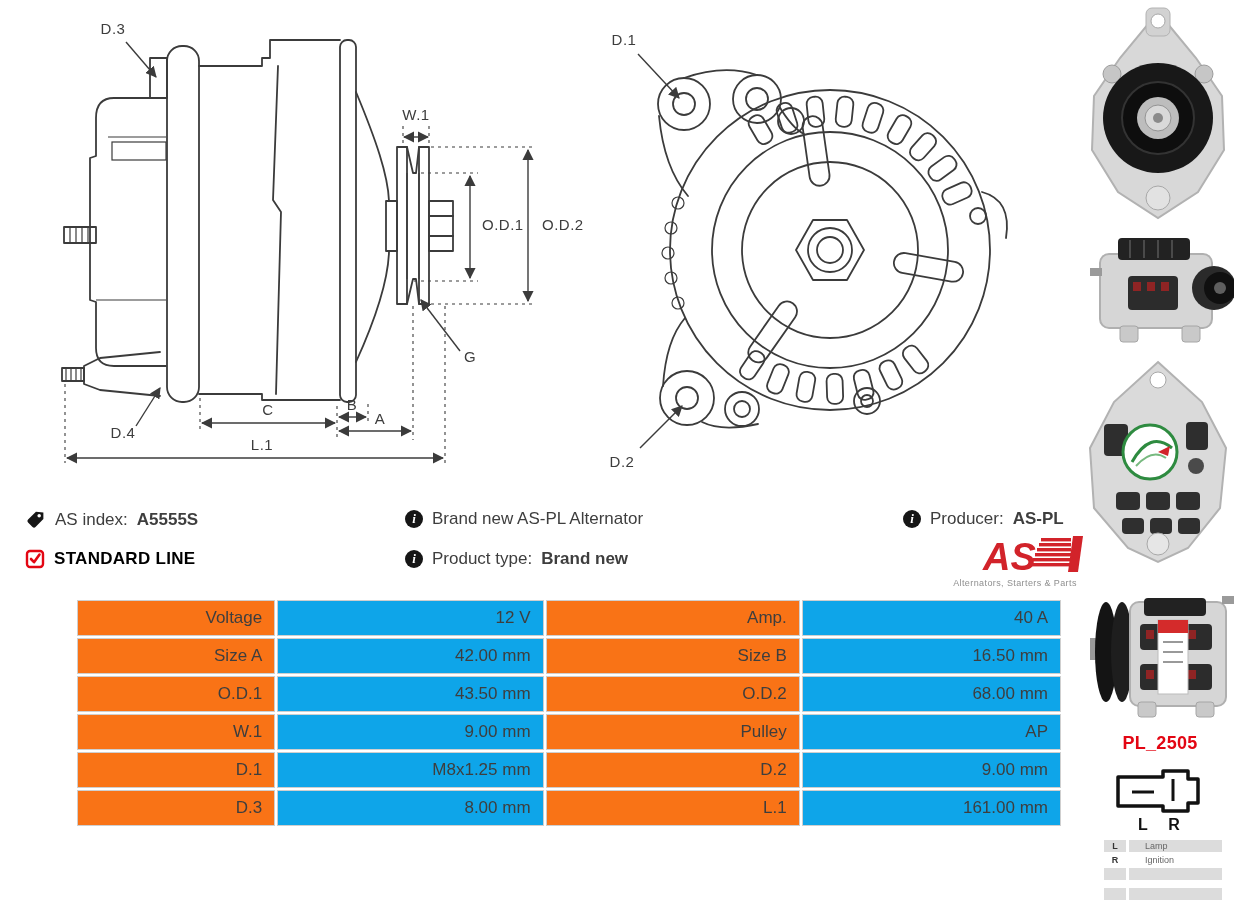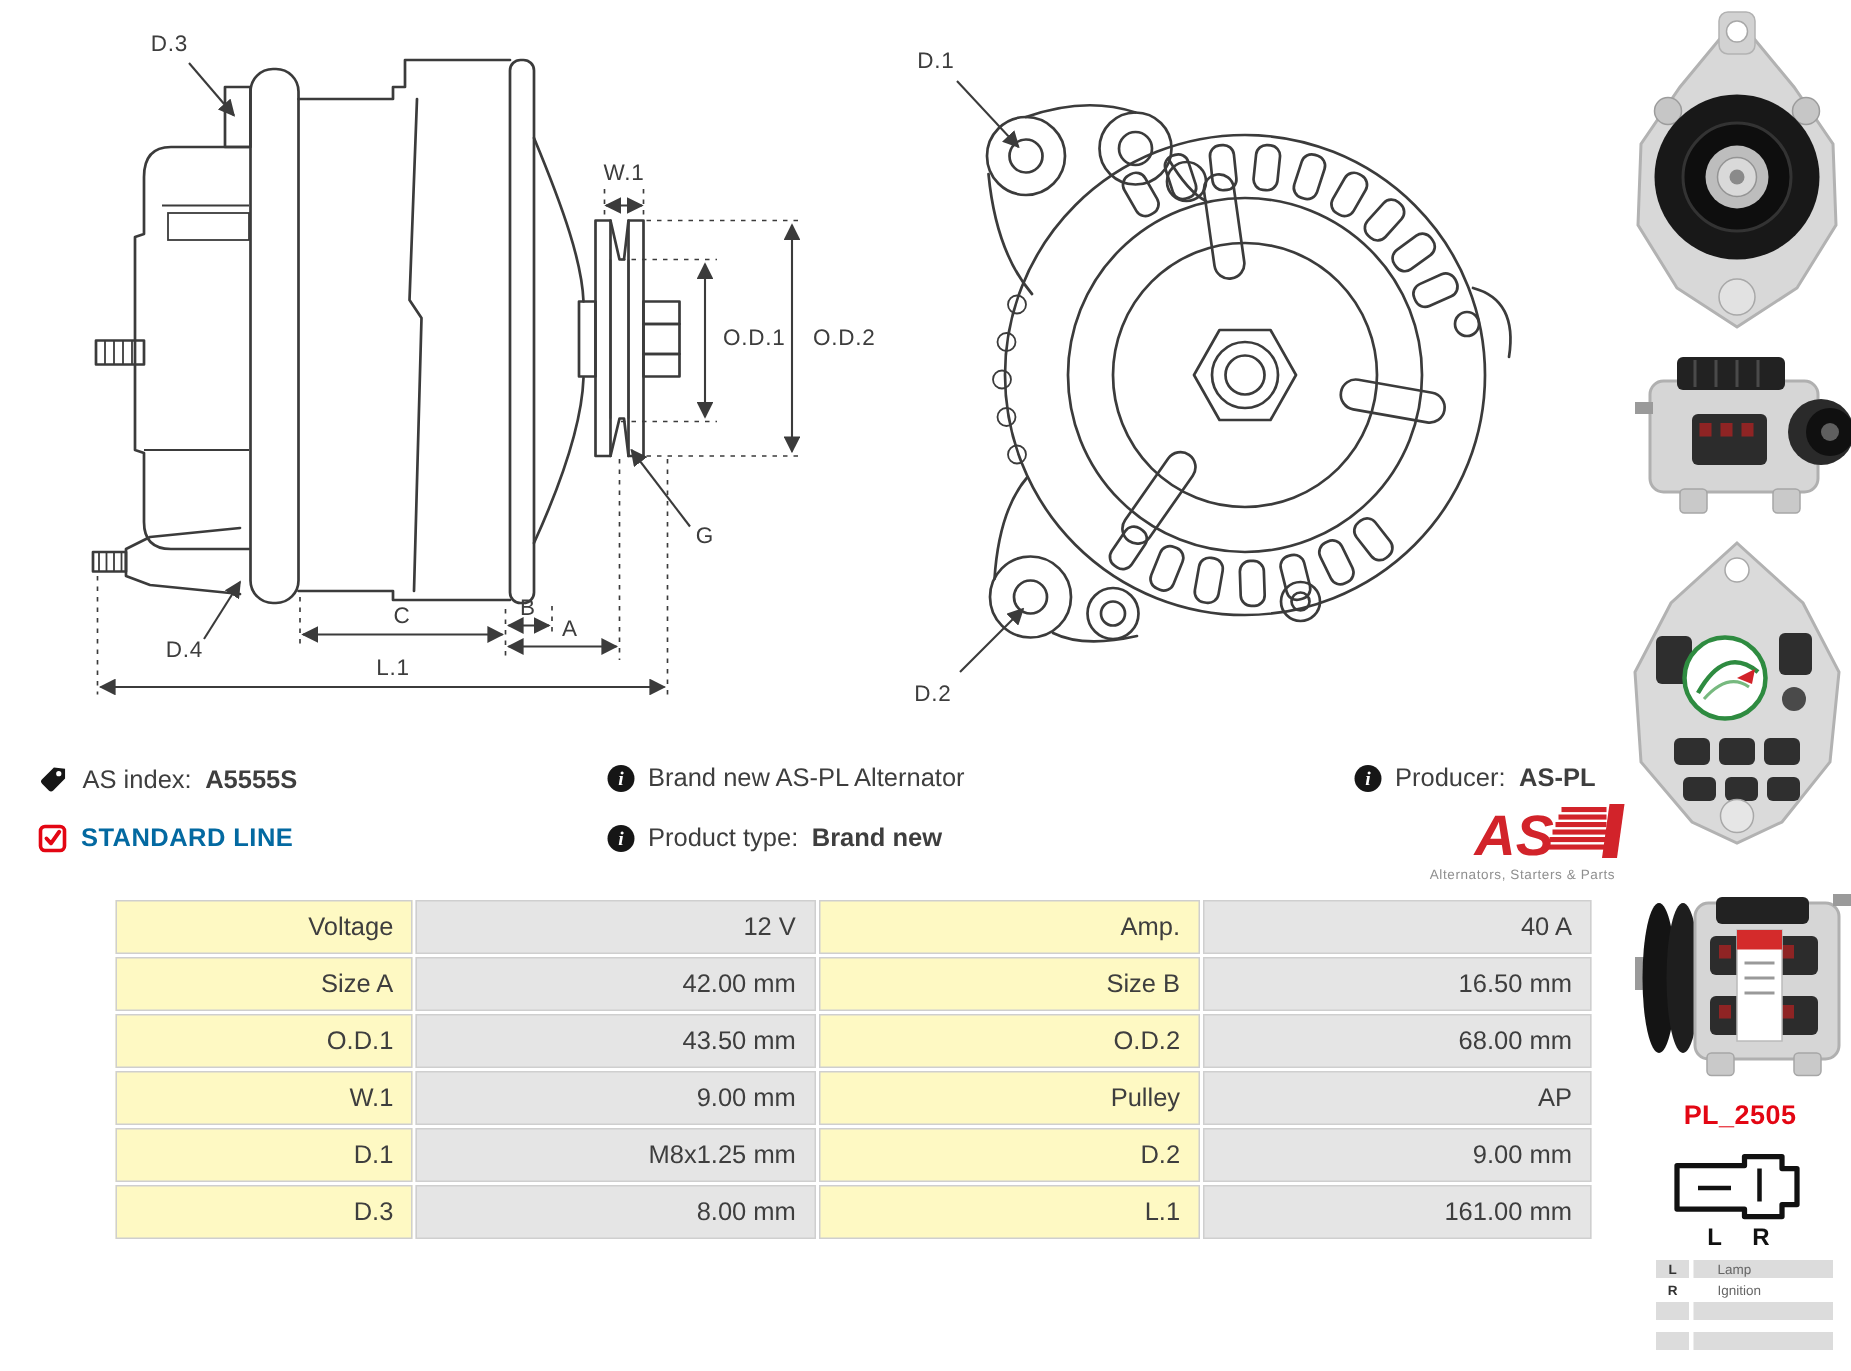--- a/index.html
+++ b/index.html
@@ -8,29 +8,29 @@
   svg text{font-family:"Liberation Sans",sans-serif;}
   .dimtxt{font-size:15px;fill:#3d3d3d;letter-spacing:.5px;}
   .ln{stroke:#3b3b3b;stroke-width:1.8;fill:none;stroke-linejoin:round;stroke-linecap:round;}
   .thin{stroke:#3b3b3b;stroke-width:1.2;fill:none;}
   .dim{stroke:#3b3b3b;stroke-width:1.4;fill:none;}
   .dot{stroke:#3b3b3b;stroke-width:1.1;fill:none;stroke-dasharray:3 4;}
   .slot{fill:none;stroke:#3b3b3b;stroke-width:1.8;}
   
   .inforow{position:absolute;display:flex;align-items:center;gap:9px;font-size:17px;white-space:nowrap;}
   .inforow b{font-weight:bold;}
-  .redline{color:#0369a1;font-weight:bold;letter-spacing:.3px;text-align:center;}
+  .redline{color:#000000;font-weight:bold;letter-spacing:.3px;text-align:center;}
   .iicon{width:18px;height:18px;border-radius:50%;background:#161616;color:#fff;display:inline-flex;
          align-items:center;justify-content:center;font-family:"Liberation Serif",serif;
          font-style:italic;font-weight:bold;font-size:13px;flex:0 0 auto;}
   
   table.spec{position:absolute;left:75px;top:598px;width:988px;border-collapse:separate;border-spacing:2px;table-layout:fixed;}
   table.spec td{height:34px;padding:0 12px;font-size:17px;text-align:right;border:1px solid #cfcfcf;overflow:hidden;}
-  td.lbl{background:#fef9c3;}
-  td.val{background:#e5e5e5;}
+  td.lbl{background:#f97316;}
+  td.val{background:#0ea5e9;}
   
   .plcode{position:absolute;left:1085px;top:733px;width:150px;text-align:center;
           color:#e30613;font-weight:bold;font-size:18px;letter-spacing:.3px;}
   .legend{position:absolute;left:1104px;top:840px;width:118px;font-size:9px;}
   .legend .lrow{display:flex;gap:3px;margin-bottom:2px;}
   .legend .pin{width:22px;text-align:center;font-weight:bold;color:#333;}
   .legend .des{flex:1;color:#666;padding-left:16px;}
   .legend .g{background:#dcdcdc;}
   .legend .w{background:#ffffff;}
   .legend .lrow div{height:12px;line-height:12px;}

